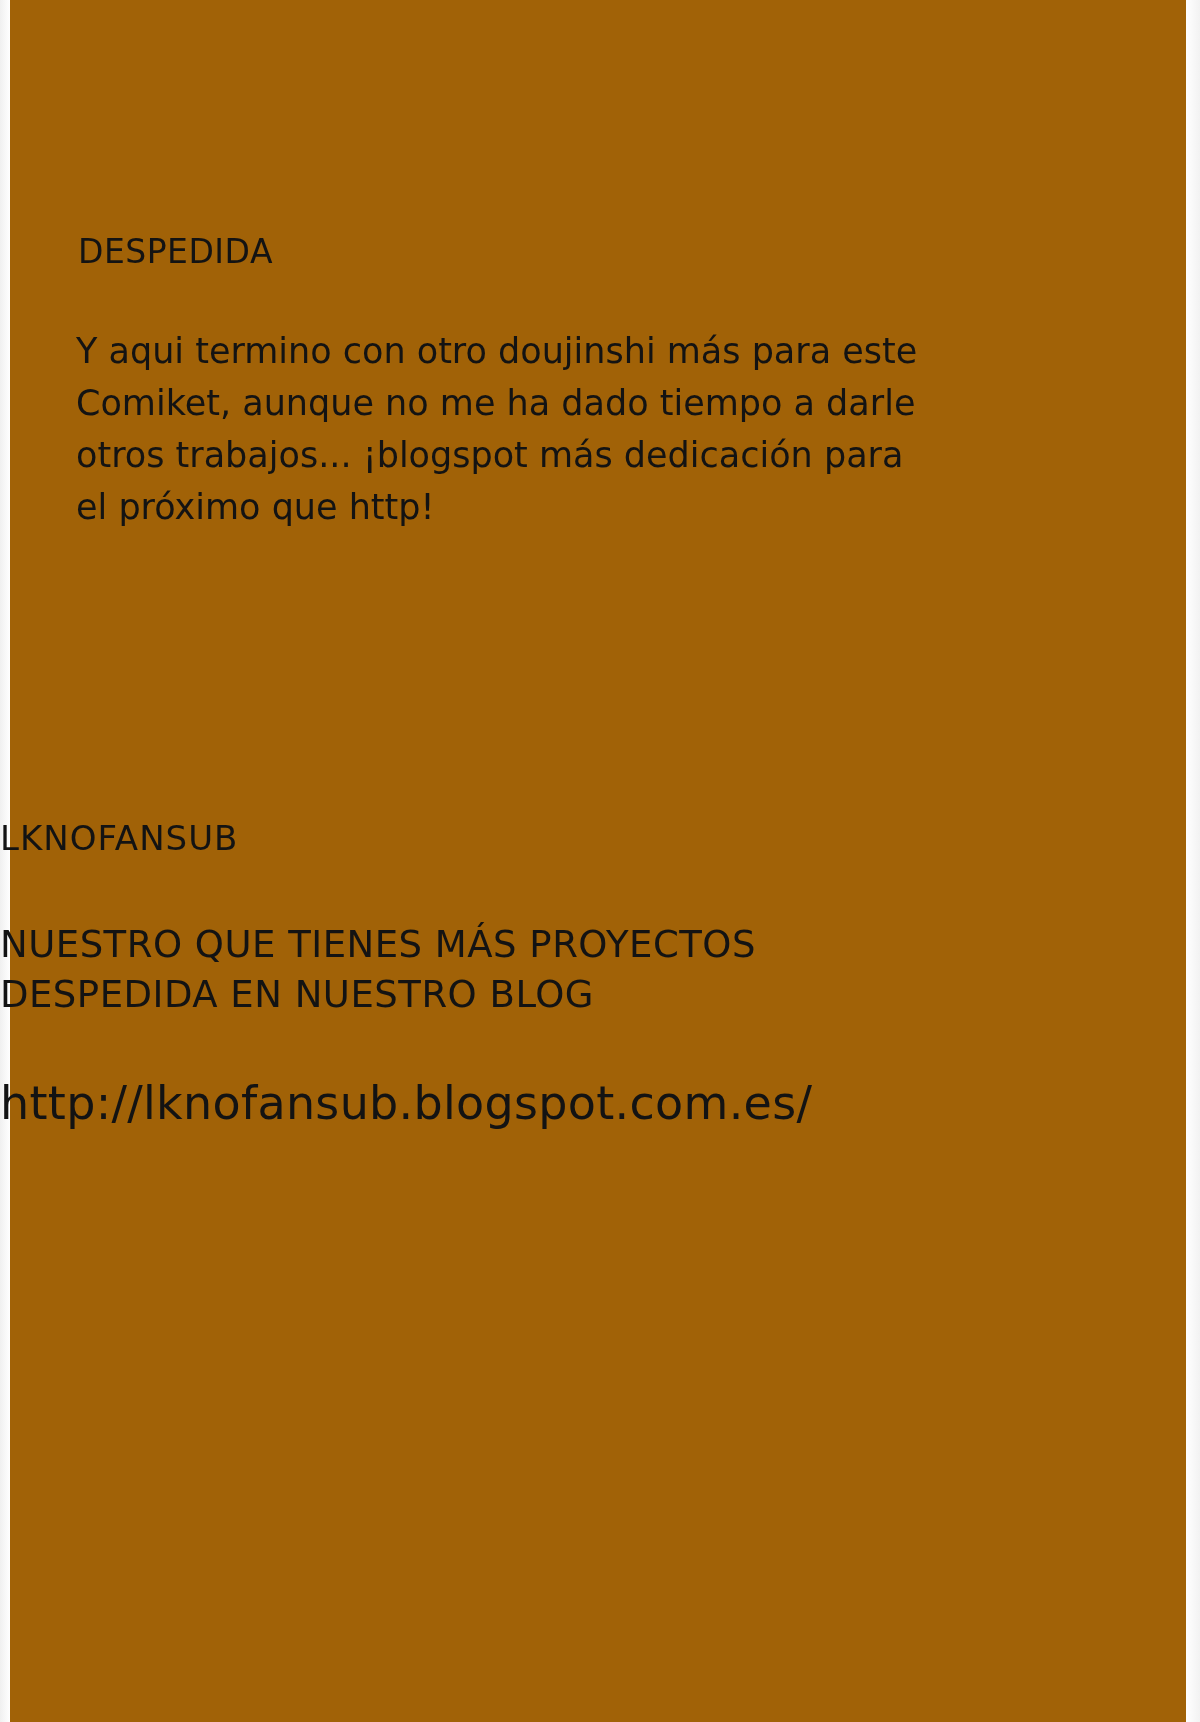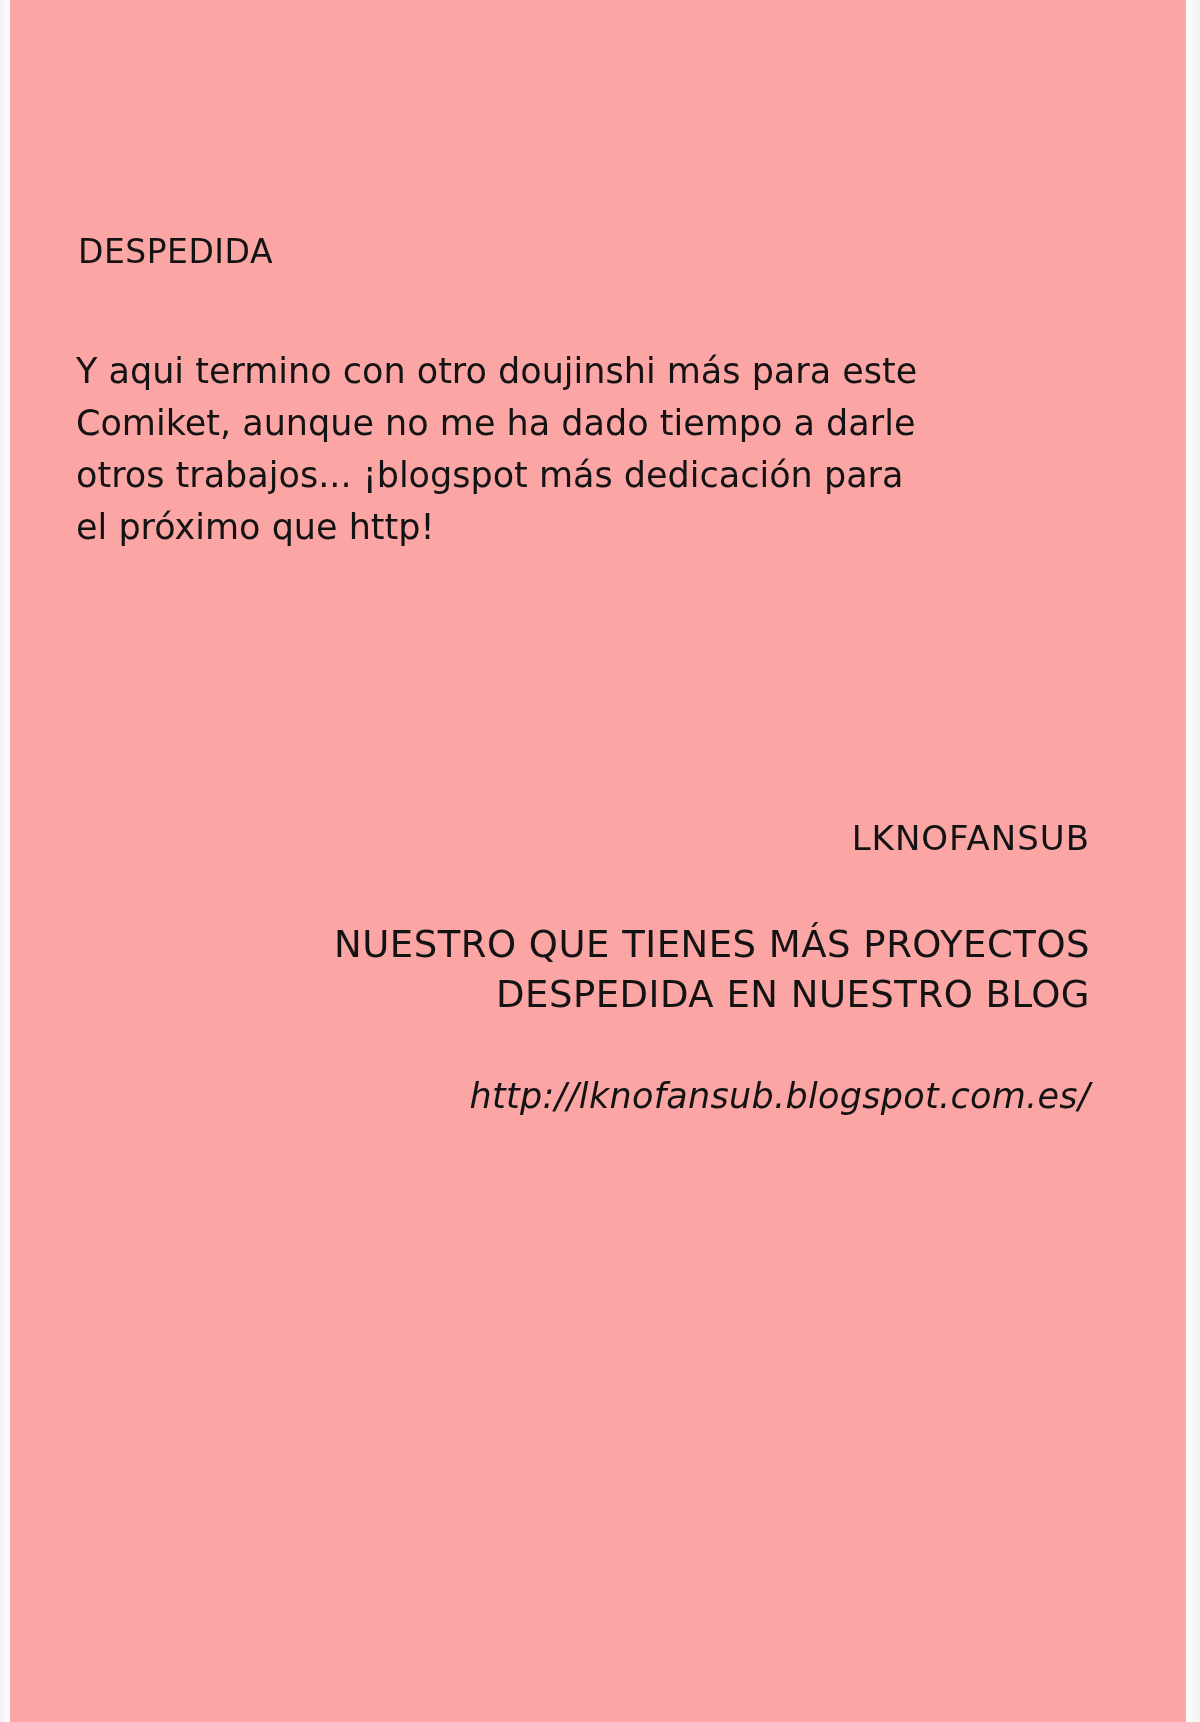--- a/index.html
+++ b/index.html
@@ -12,21 +12,21 @@
     height: 1722px;
     position: relative;
     font-family: "DejaVu Sans", sans-serif;
     color: #1a1a1a;
     overflow: hidden;
   }
 
   .page {
     position: absolute;
     inset: 0;
-    background: #fca5a5;
+    background: #a16207;
   }
 
   
   .page-edge-left {
     position: absolute;
     left: 0;
     top: 0;
     width: 10px;
     height: 100%;
     background: linear-gradient(to right, #f0f0f0, #ffffff);
@@ -51,51 +51,49 @@
   }
 
   .body-text {
     position: absolute;
     left: 76px;
     top: 325px;
     width: 990px;
     font-size: 35px;
     line-height: 52px;
     color: #131313;
-    margin-top: 20px;
   }
   .body-text .line {
     white-space: nowrap;
   }
 
   .credit-block {
     position: absolute;
     left: 0;
     top: 818px;
     width: 1090px;
-    text-align: right;
+    text-align: left;
   }
   .credit-name {
     font-size: 34px;
     letter-spacing: 1px;
     color: #131313;
   }
   .credit-note {
     margin-top: 62px;
     font-size: 37px;
     line-height: 50px;
     letter-spacing: 0.5px;
     color: #131313;
   }
   .credit-url {
     margin-top: 56px;
-    font-size: 35px;
+    font-size: 46px;
     letter-spacing: 0.3px;
     color: #131313;
-    font-style: italic;
   }
 </style>
 </head>
 <body>
 
 <div class="page">
   <div class="page-edge-left"></div>
   <div class="page-edge-right"></div>
 
   <div class="heading">DESPEDIDA</div>

